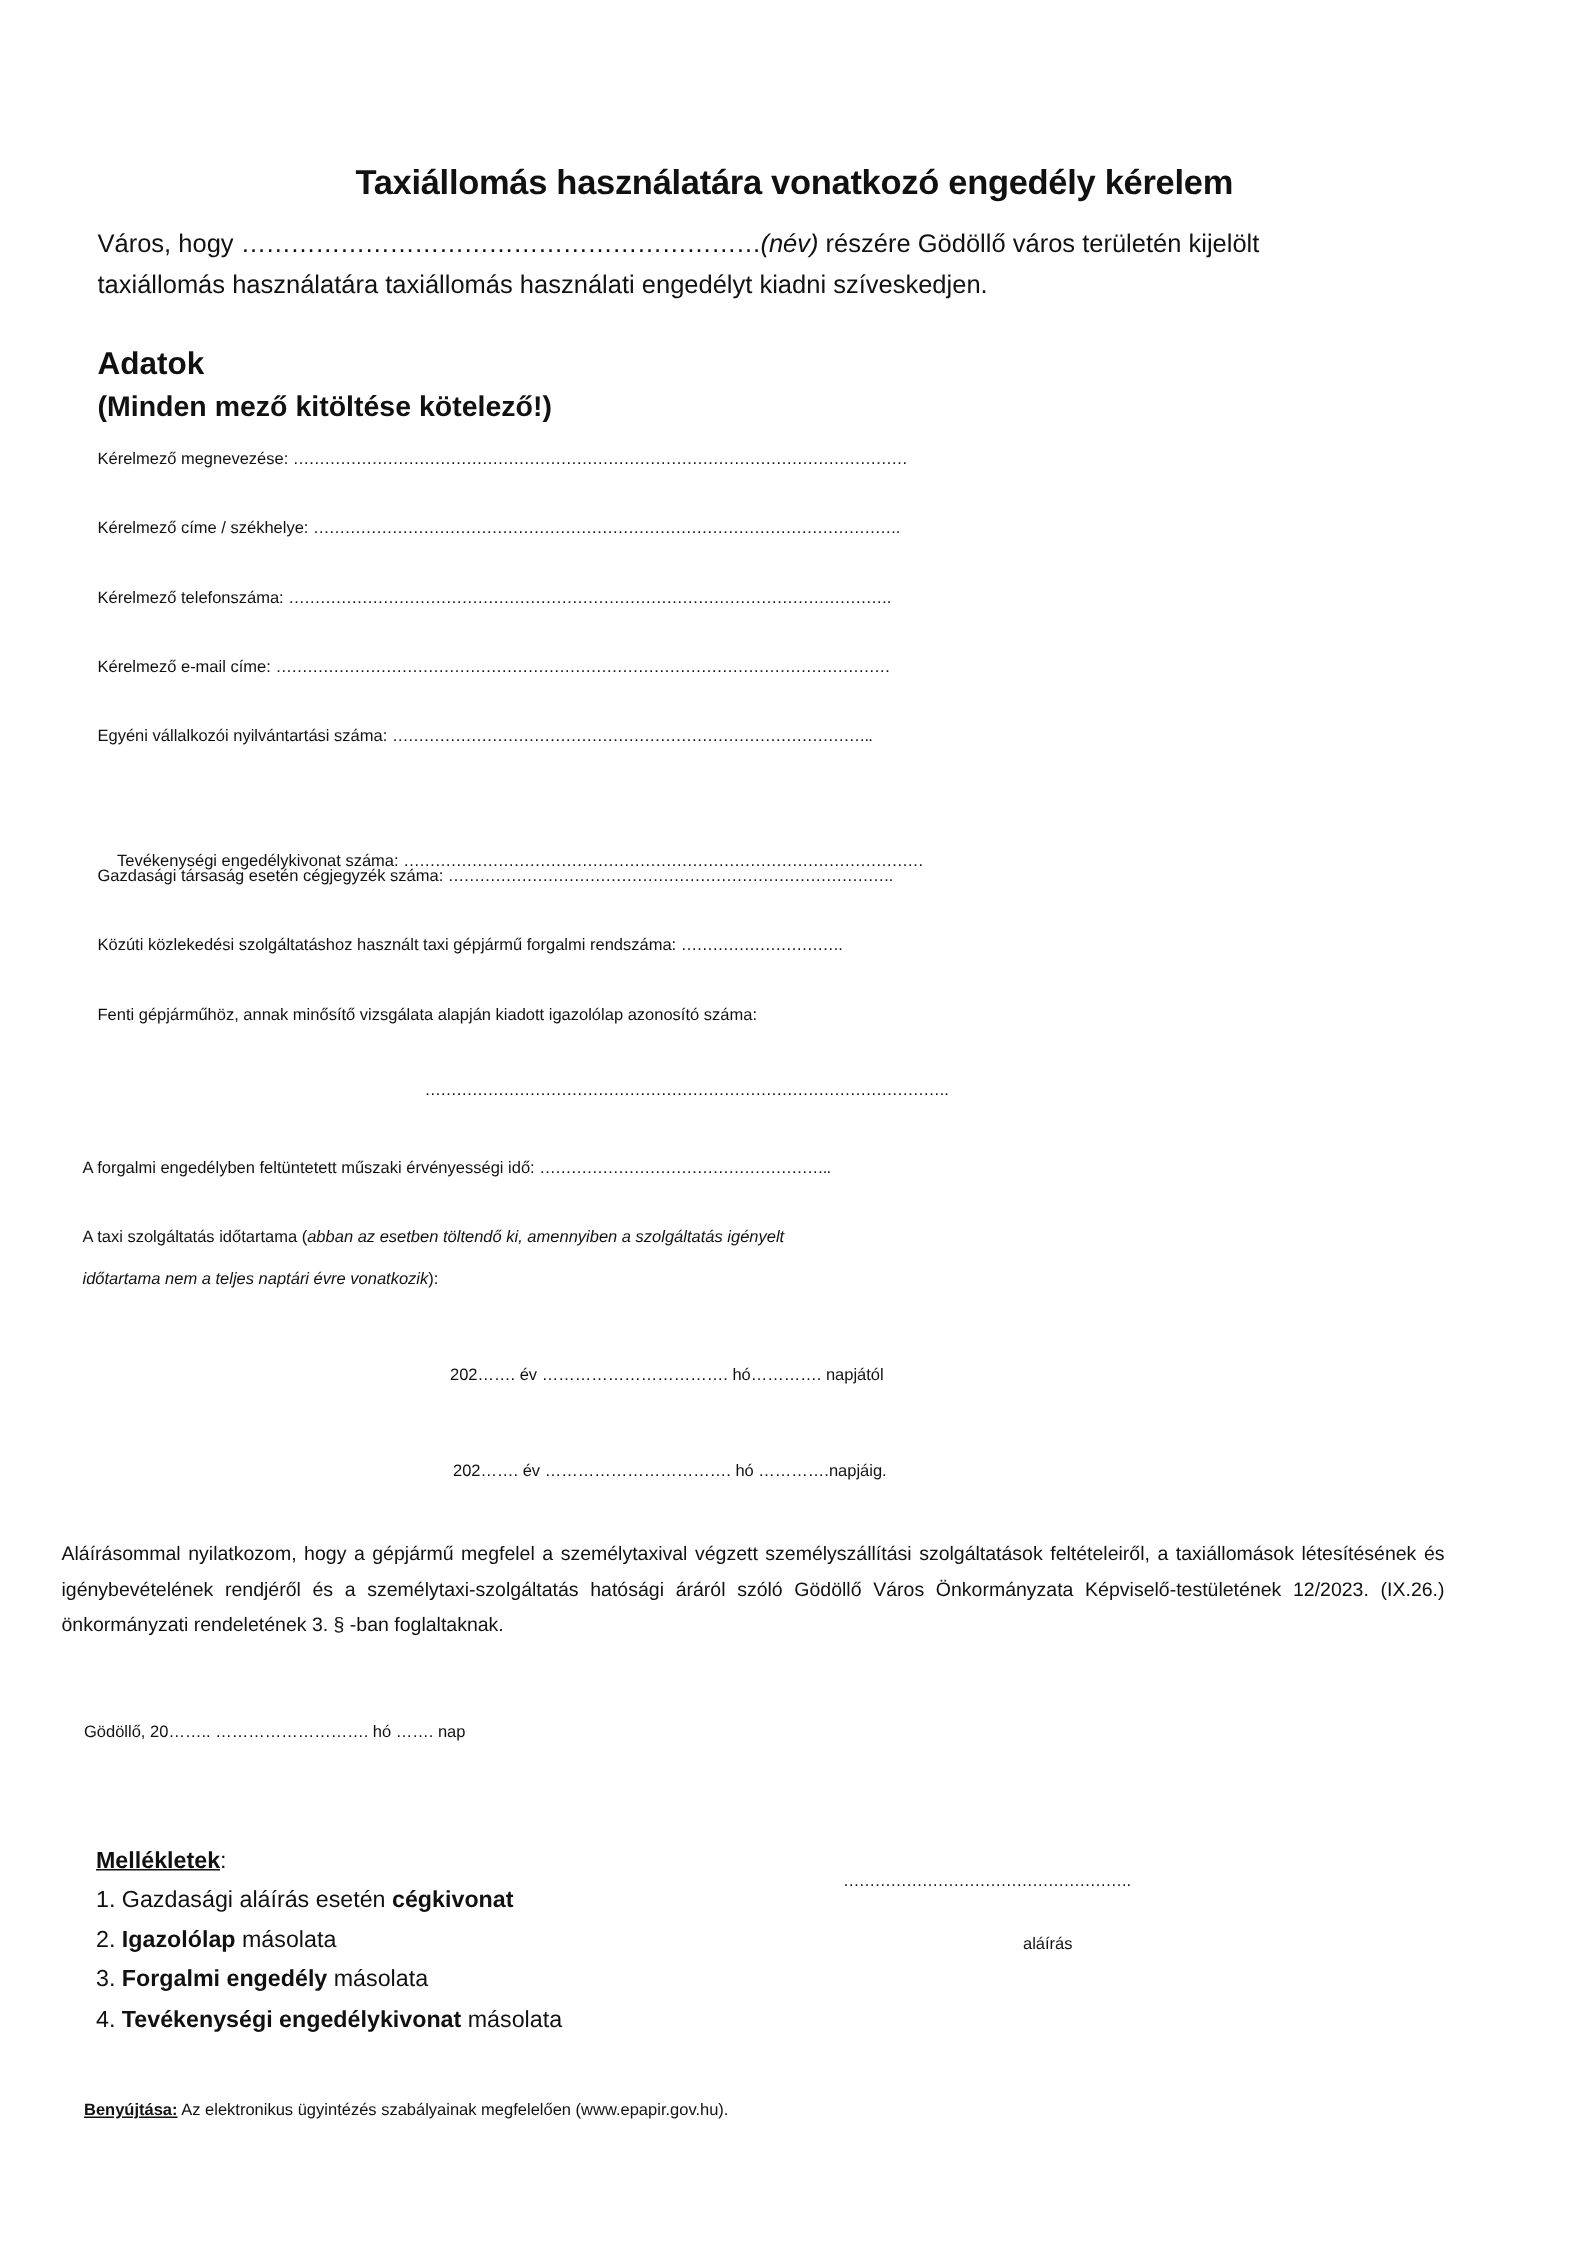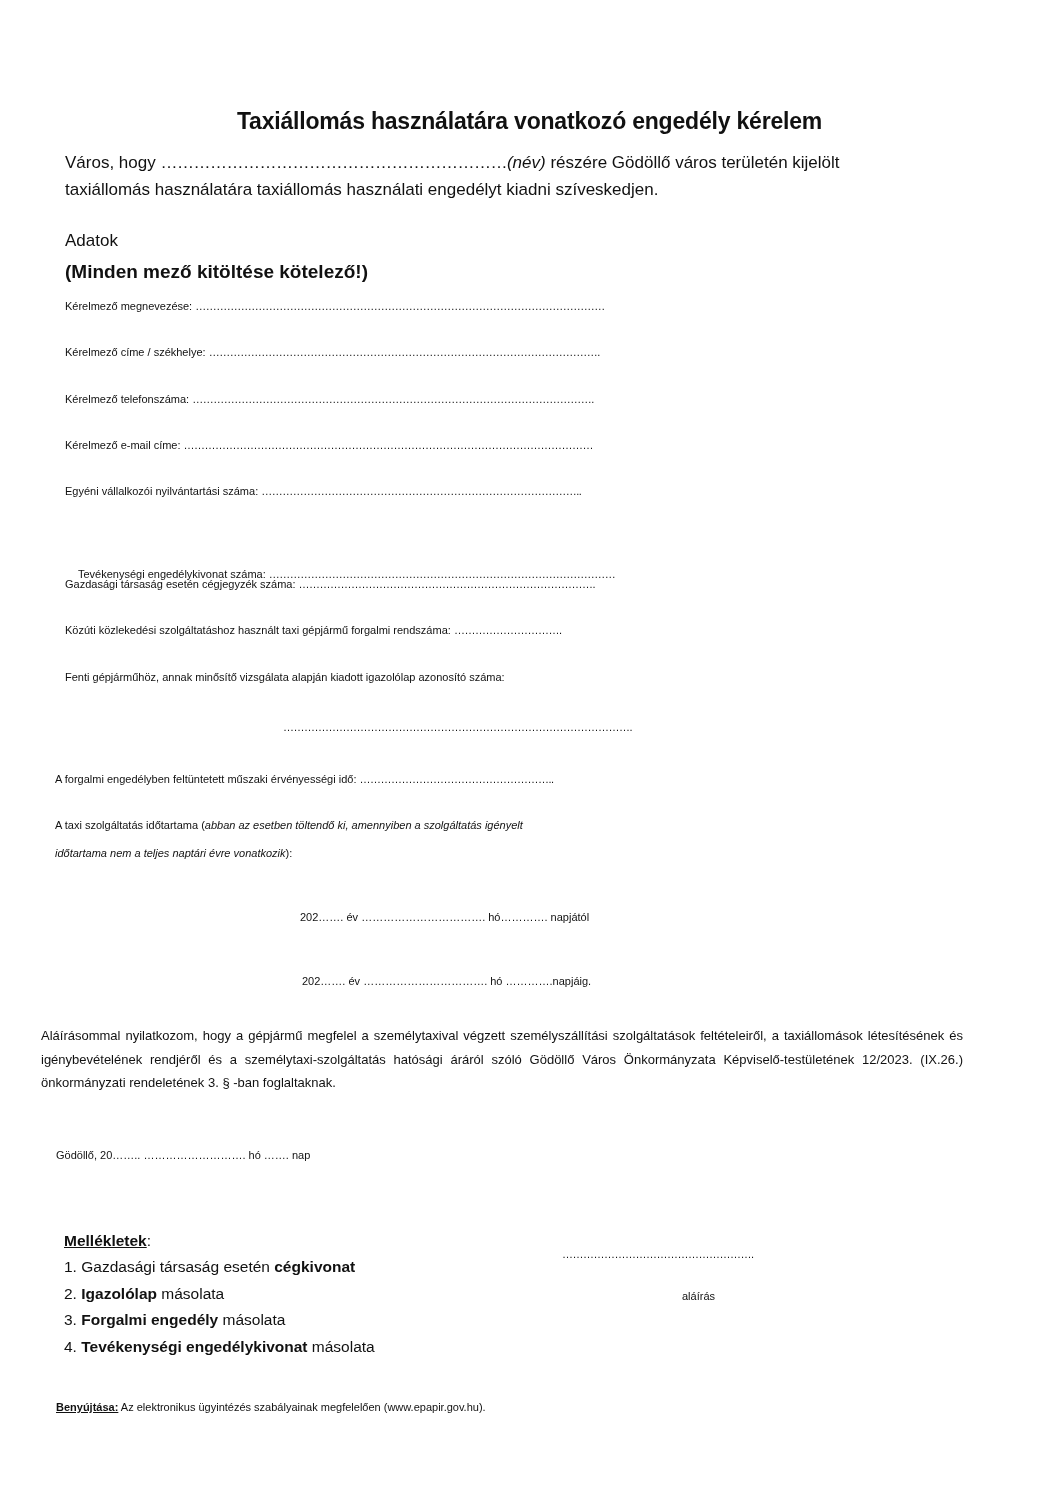--- a/index.html
+++ b/index.html
@@ -1,21 +1,21 @@
 <!DOCTYPE html>
 <html><head>
 <meta charset="utf-8">
 <style>
   html, body { margin:0; padding:0; background:#fff; }
   body { width:1059px; height:1497px; position:relative; overflow:hidden;
          font-family:"Liberation Sans", sans-serif; color:#111; font-size:17px; }
   .abs { position:absolute; white-space:nowrap; }
   .title { left:0; width:1059px; text-align:center; top:80px; font-size:23px; font-weight:bold; letter-spacing:-0.2px;margin-top:28px; }
   .p { font-size:17px; line-height:26px; }
-  .h2 { font-size:17px; font-weight:normal; }
+  .h2 { font-size:21px; font-weight:bold; }
   .small-bold { font-size:19px; font-weight:bold; }
   .field { font-size:11px; }
   .dots { letter-spacing:-0.5px; }
   .decl { left:41px; width:922px; top:1024px; font-size:13px; line-height:23.5px; white-space:normal; text-align:justify; }
   .list { font-size:15.5px; line-height:26px; }
   u.b { font-weight:bold; text-decoration:underline; }
   b { font-weight:bold; }
   i { font-style:italic; }
 </style>
 </head>
@@ -60,21 +60,21 @@
 <div class="abs field" style="left:302px; top:975px;">202……. év ……………………………. hó ………….napjáig.</div>
 
 <div class="abs decl">Aláírásommal nyilatkozom, hogy a gépjármű megfelel a személytaxival végzett személyszállítási szolgáltatások feltételeiről, a taxiállomások létesítésének és igénybevételének rendjéről és a személytaxi-szolgáltatás hatósági áráról szóló Gödöllő Város Önkormányzata Képviselő-testületének 12/2023. (IX.26.) önkormányzati rendeletének 3. § -ban foglaltaknak.</div>
 
 <div class="abs field" style="left:56px; top:1149px;">Gödöllő, 20…….. ………………………. hó ……. nap</div>
 
 <div class="abs list" style="left:64px; top:1228px;">
   <u class="b">Mellékletek</u><span>:</span>
 </div>
 <div id="attachments">
-    <div class="abs list" style="left: 64px; top: 1254px;"><span>1. </span><span>Gazdasági társaság esetén </span><b>cégkivonat</b><span></span></div>
+    <div class="abs list" style="left: 64px; top: 1254px;"><span>1. </span><span>Gazdasági aláírás esetén </span><b>cégkivonat</b><span></span></div>
     <div class="abs list" style="left: 64px; top: 1280.5px;"><span>2. </span><span></span><b>Igazolólap</b><span> másolata</span></div>
     <div class="abs list" style="left: 64px; top: 1307px;"><span>3. </span><span></span><b>Forgalmi engedély</b><span> másolata</span></div>
     <div class="abs list" style="left: 64px; top: 1333.5px;"><span>4. </span><span></span><b>Tevékenységi engedélykivonat</b><span> másolata</span></div>
   </div>
 
 <div class="abs field dots" style="left:562px; top:1248px;">……………………………………………….</div>
 <div class="abs field" style="left:682px; top:1290px;">aláírás</div>
 
 <div class="abs field" style="left:56px; top:1401px;">
   <u class="b">Benyújtása:</u><span> Az elektronikus ügyintézés szabályainak megfelelően (www.epapir.gov.hu).</span>

